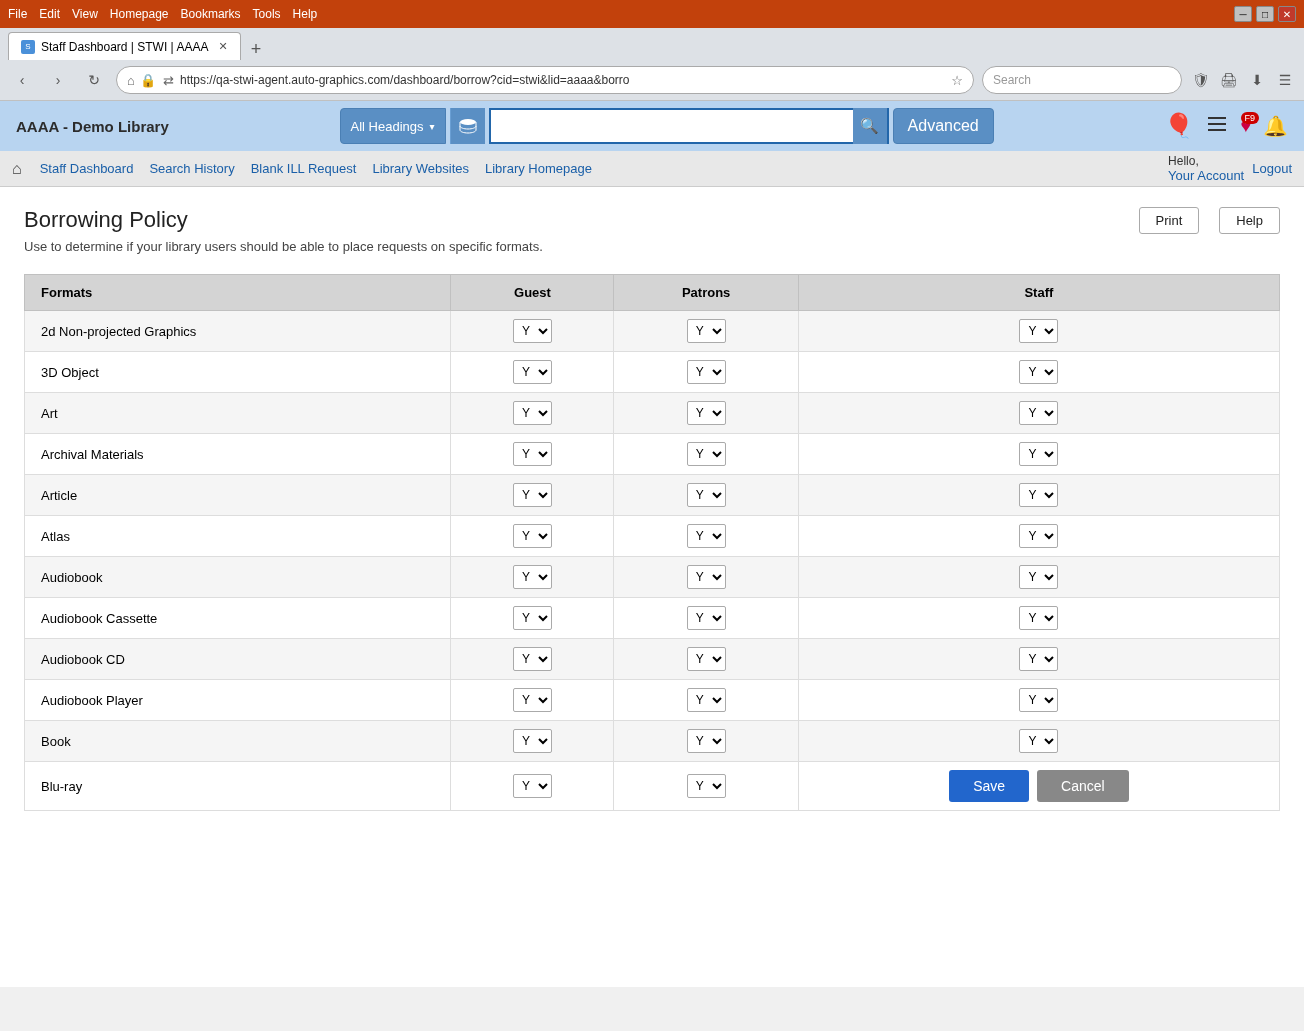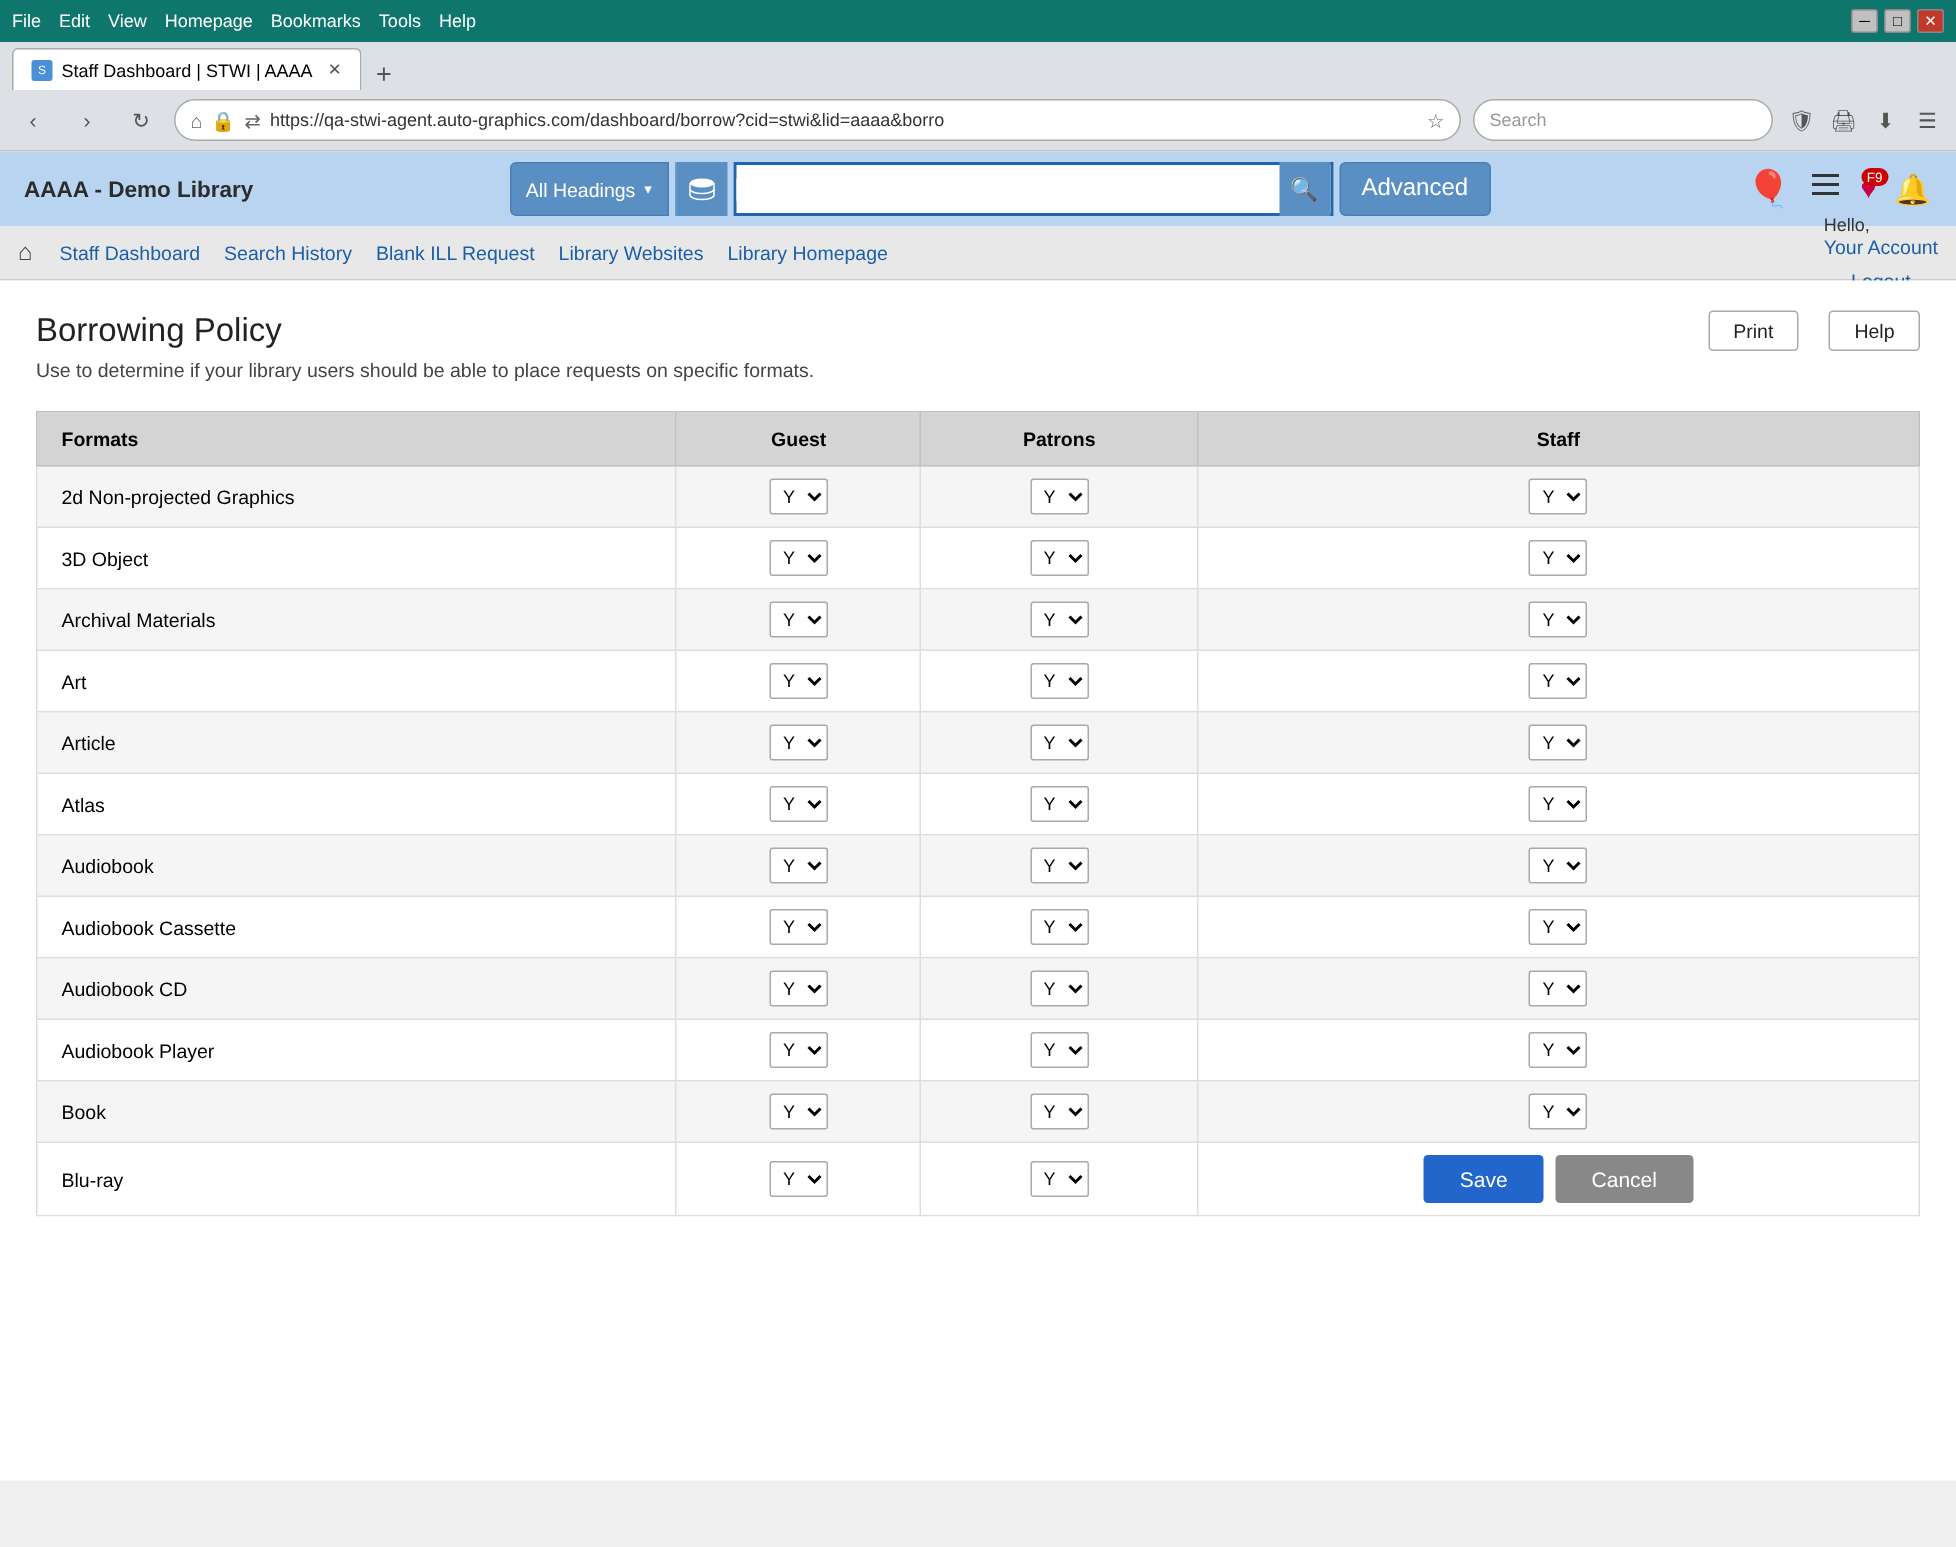--- a/index.html
+++ b/index.html
@@ -1,20 +1,20 @@
 <!DOCTYPE html>
 <html><head>
   <meta charset="utf-8">
   <style>
     * { box-sizing: border-box; margin: 0; padding: 0; }
     body { font-family: Arial, sans-serif; font-size: 13px; background: #f0f0f0; overflow: hidden; }
 
     
     .browser-chrome { background: #dde1e6; width: 1304px; }
-    .title-bar { background: #0f766e; display: flex; align-items: center; padding: 4px 8px; height: 28px; justify-content: space-between; }
+    .title-bar { background: #c2410c; display: flex; align-items: center; padding: 4px 8px; height: 28px; justify-content: space-between; }
     .title-bar-left { display: flex; gap: 12px; }
     .title-bar-menu { color: white; font-size: 12px; cursor: pointer; }
     .title-bar-controls { display: flex; gap: 4px; }
     .ctrl-btn { width: 18px; height: 16px; border: 1px solid #888; border-radius: 2px; display: flex; align-items: center; justify-content: center; font-size: 10px; cursor: pointer; background: #c0c0c0; }
     .ctrl-btn.close { background: #c0392b; color: white; }
 
     .tab-bar { display: flex; align-items: flex-end; padding: 4px 8px 0; gap: 4px; background: #dde1e6; }
     .tab { background: white; border: 1px solid #aaa; border-bottom: none; border-radius: 4px 4px 0 0; padding: 5px 12px; display: flex; align-items: center; gap: 6px; font-size: 12px; height: 28px; }
     .tab-favicon { width: 14px; height: 14px; background: #4a90d9; border-radius: 2px; display: flex; align-items: center; justify-content: center; color: white; font-size: 8px; }
     .tab-close { cursor: pointer; font-size: 11px; color: #555; margin-left: 4px; }
@@ -41,21 +41,21 @@
     .search-input-field { flex: 1; border: none; outline: none; padding: 0 8px; font-size: 13px; }
     .search-btn { background: #5a8fc4; border: none; color: white; width: 34px; height: 36px; cursor: pointer; display: flex; align-items: center; justify-content: center; font-size: 15px; }
     .advanced-btn { background: #5a8fc4; color: white; border: 1px solid #4a7fb4; border-radius: 4px; padding: 6px 14px; font-size: 16px; cursor: pointer; height: 36px; }
     .header-right { display: flex; align-items: center; gap: 12px; margin-left: auto; }
     .header-icon { font-size: 20px; cursor: pointer; position: relative; }
     .f9-badge { position: absolute; top: -4px; right: -8px; background: #cc0000; color: white; border-radius: 8px; font-size: 9px; padding: 1px 4px; }
 
     .nav-bar { background: #e8e8e8; display: flex; align-items: center; padding: 0 12px; height: 36px; border-bottom: 1px solid #ccc; gap: 4px; }
     .nav-home { font-size: 16px; cursor: pointer; color: #444; margin-right: 8px; }
     .nav-link { color: #1a5fa8; font-size: 13px; cursor: pointer; text-decoration: none; padding: 0 6px; }
-    .account-section { margin-left: auto; display: flex; align-items: center; gap: 8px; flex-direction: column; }
+    .account-section { margin-left: auto; display: flex; align-items: center; gap: 8px; }
     .hello-text { font-size: 12px; color: #333; }
     .account-link { color: #1a5fa8; font-size: 13px; cursor: pointer; }
     .logout-btn { color: #1a5fa8; font-size: 13px; cursor: pointer; text-decoration: none; }
 
     
     .main-content { padding: 20px 24px; background: white; min-height: 800px; position: relative; }
     .page-title { font-size: 22px; font-weight: normal; color: #222; margin-bottom: 6px; }
     .page-subtitle { font-size: 13px; color: #444; margin-bottom: 20px; }
     .action-buttons { position: absolute; top: 20px; right: 24px; display: flex; gap: 20px; }
     .action-btn { background: white; border: 1px solid #aaa; border-radius: 3px; padding: 5px 16px; font-size: 13px; cursor: pointer; color: #222; }
@@ -238,39 +238,39 @@
                   <select class="policy-select"><option value="Y">Y</option><option value="N">N</option></select>
                 </div>
               </td>
               <td class="center">
                 <div class="dropdown-cell">
                   <select class="policy-select"><option value="Y">Y</option><option value="N">N</option></select>
                 </div>
               </td>
             </tr>
             <tr>
+              <td>Art</td>
+              <td class="center">
+                <div class="dropdown-cell">
+                  <select class="policy-select"><option value="Y">Y</option><option value="N">N</option></select>
+                </div>
+              </td>
+              <td class="center">
+                <div class="dropdown-cell">
+                  <select class="policy-select"><option value="Y">Y</option><option value="N">N</option></select>
+                </div>
+              </td>
+              <td class="center">
+                <div class="dropdown-cell">
+                  <select class="policy-select"><option value="Y">Y</option><option value="N">N</option></select>
+                </div>
+              </td>
+            </tr>
+            <tr>
               <td>Archival Materials</td>
-              <td class="center">
-                <div class="dropdown-cell">
-                  <select class="policy-select"><option value="Y">Y</option><option value="N">N</option></select>
-                </div>
-              </td>
-              <td class="center">
-                <div class="dropdown-cell">
-                  <select class="policy-select"><option value="Y">Y</option><option value="N">N</option></select>
-                </div>
-              </td>
-              <td class="center">
-                <div class="dropdown-cell">
-                  <select class="policy-select"><option value="Y">Y</option><option value="N">N</option></select>
-                </div>
-              </td>
-            </tr>
-            <tr>
-              <td>Art</td>
               <td class="center">
                 <div class="dropdown-cell">
                   <select class="policy-select"><option value="Y">Y</option><option value="N">N</option></select>
                 </div>
               </td>
               <td class="center">
                 <div class="dropdown-cell">
                   <select class="policy-select"><option value="Y">Y</option><option value="N">N</option></select>
                 </div>
               </td>

